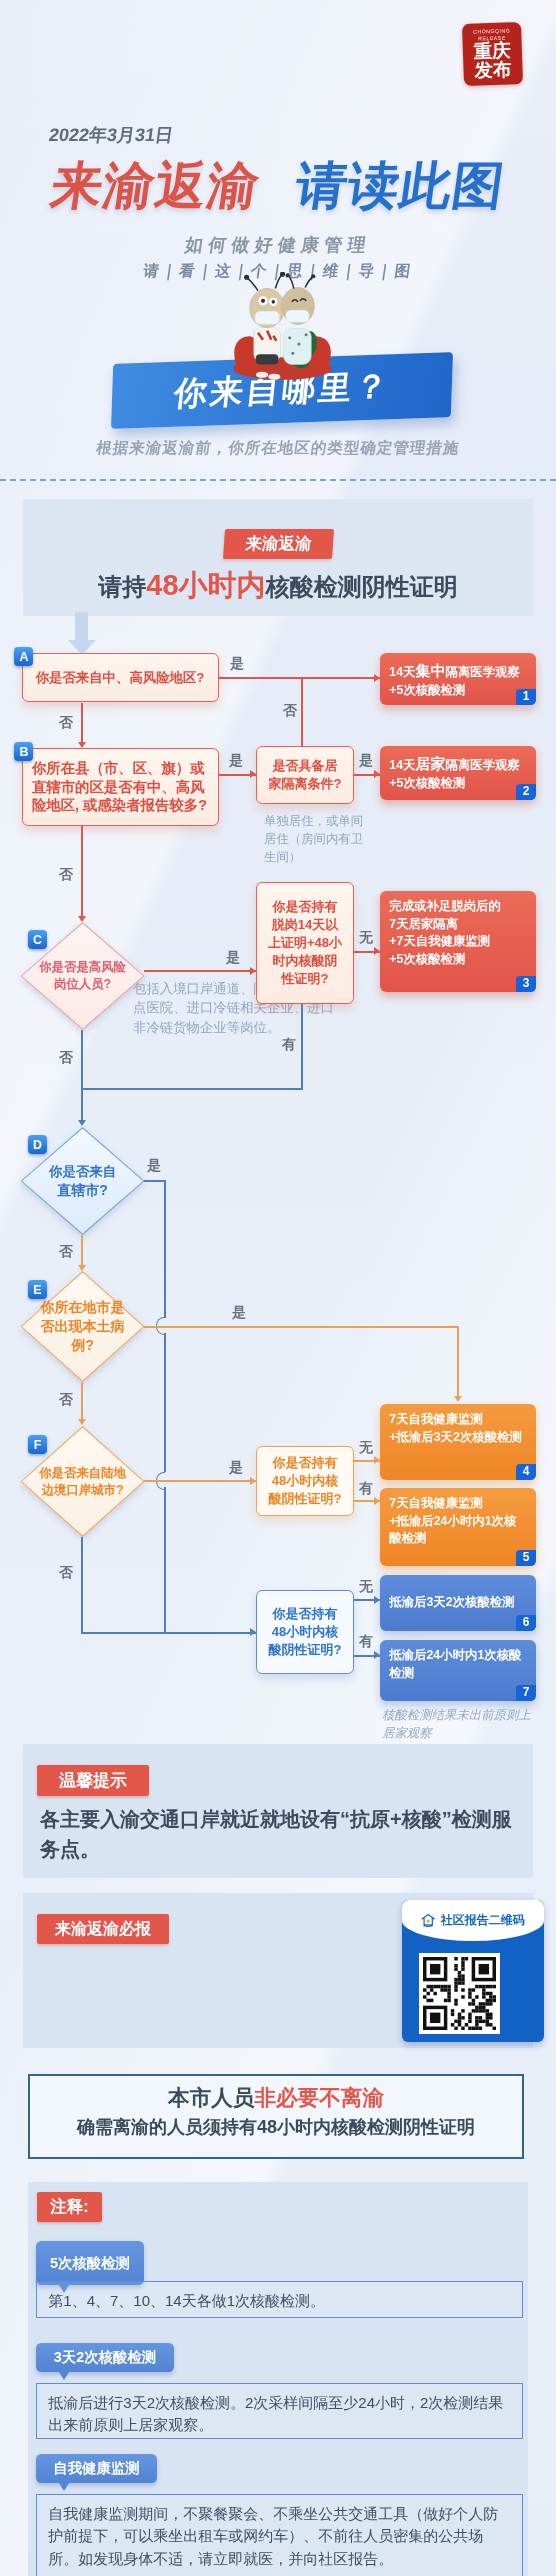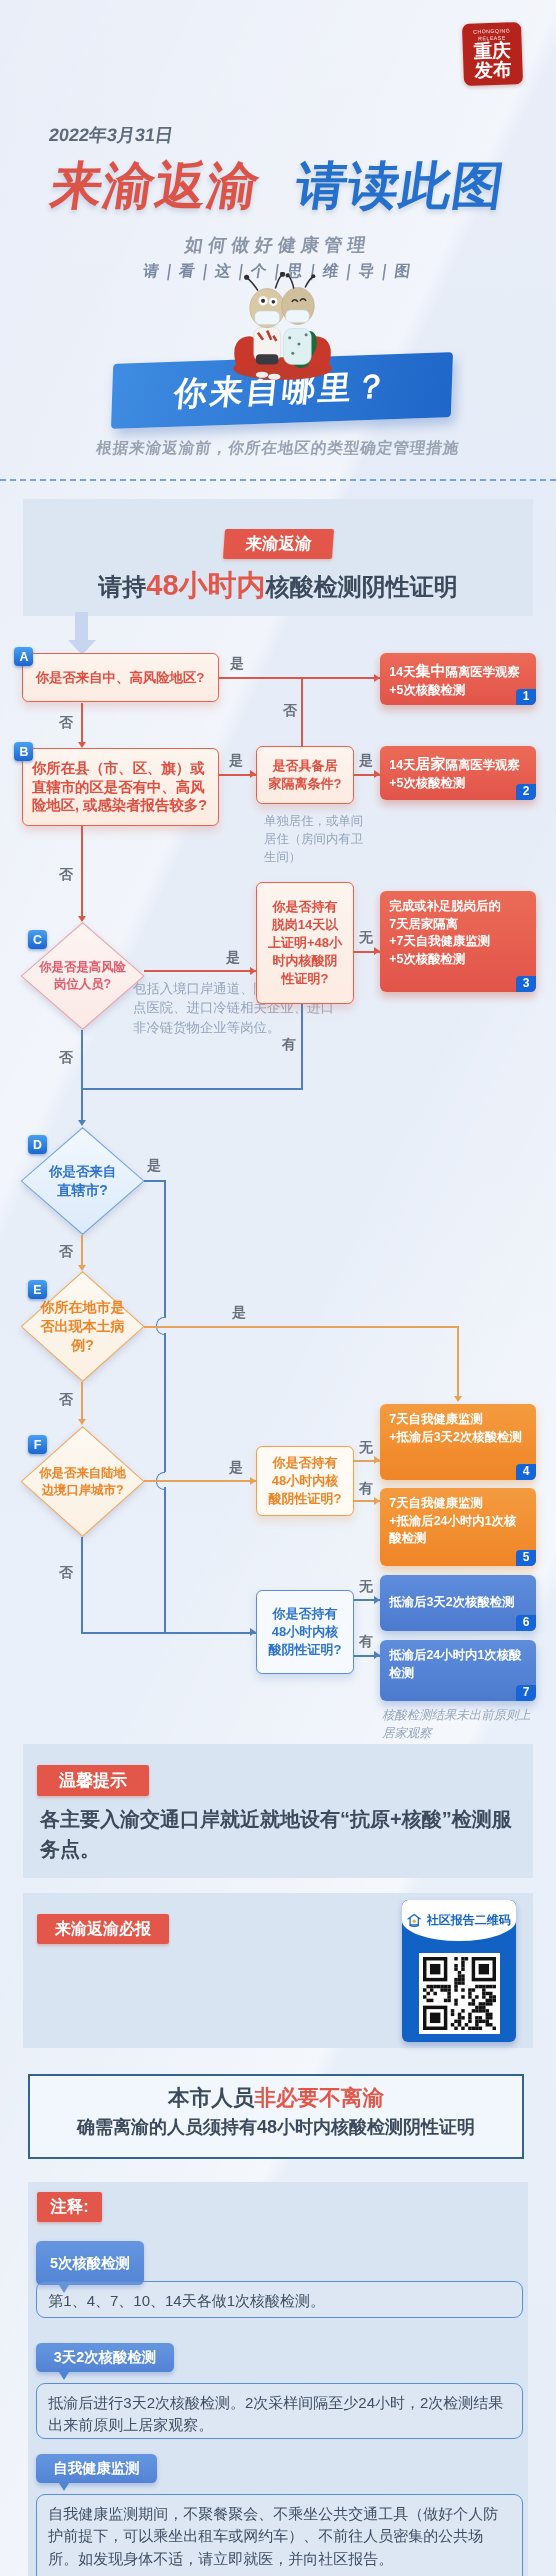--- a/index.html
+++ b/index.html
@@ -79,36 +79,36 @@
   .c-red{color:#d9584a;border-left-color:#d9584a;border-top-color:#d9584a;}
   .c-or{color:#e8a158;border-left-color:#e8a158;border-top-color:#e8a158;}
   .c-bl{color:#4e7fba;border-left-color:#4e7fba;border-top-color:#4e7fba;}
   .lbl{position:absolute;font-size:14px;color:#68727f;font-weight:bold;}
   .fnote{font-size:12.4px;color:#93a5bd;line-height:1.45;}
   .bridge{position:absolute;width:8.2px;height:15.5px;border:1.5px solid #4e7fba;border-right:none;
           border-radius:8.2px 0 0 8.2px;background:transparent;}
   
   .card{background:#d9e4f3;}
   .bigtext{font-size:20px;font-weight:900;color:#3b4a5c;line-height:1.5;}
-  .qrpanel{border-radius:6.2px;background:#1261c4;box-shadow:0 3.1px 6.2px rgba(40,80,150,.3);overflow:hidden;}
+  .qrpanel{border-radius:6.2px;background:#1261c4;box-shadow:0 3.1px 6.2px rgba(40,80,150,.3);overflow:hidden;padding-left:28px;}
   .qrhead{position:absolute;left:0;right:0;top:0;height:41px;background:#fff;
           border-radius:6.2px 6.2px 50% 50%/6.2px 6.2px 20.6px 20.6px;
           display:flex;align-items:center;justify-content:center;gap:5.2px;}
   .qrhead .t{color:#1565c0;font-weight:900;font-size:12px;}
   .qrwhite{position:absolute;background:#fff;display:flex;align-items:center;justify-content:center;}
   .leavecard{background:#f2f7fd;border:2.1px solid #33648e;}
   .leave1{font-size:21.6px;font-weight:900;color:#3b4a5c;}
   .leave1 .em{color:#e2574a;}
   .leave2{font-size:18px;font-weight:900;color:#3b4a5c;}
   .chip{position:absolute;background:linear-gradient(180deg,#6496e0,#5284d4);color:#fff;font-weight:bold;font-size:14.4px;
         display:flex;align-items:center;justify-content:center;border-radius:5.2px;
         box-shadow:0 2.1px 4.1px rgba(70,110,180,.3);}
   .chip::after{content:"";position:absolute;left:23px;bottom:-7.7px;width:0;height:0;
         border-left:5.2px solid transparent;border-right:5.2px solid transparent;border-top:8.2px solid #5284d4;}
-  .notebox{position:absolute;border:1px solid #5b8dd9;border-radius:9px;background:rgba(255,255,255,.12);
+  .notebox{position:absolute;border:1px solid #5b8dd9;border-radius:0;background:rgba(255,255,255,.12);
         font-size:15px;color:#3f4f63;line-height:1.48;padding:8.2px 11.3px;box-sizing:border-box;}
   .arricon{display:inline-flex;width:19.6px;height:19.6px;background:#3b82d6;color:#fff;border-radius:2.6px;
            align-items:center;justify-content:center;font-size:13.4px;font-weight:bold;vertical-align:middle;margin-left:5.2px;}
 </style>
 </head>
 <body>
 
 <div id="poster">
 
   <div class="abs date sk" style="left:49px;top:123px;">2022年3月31日</div>

